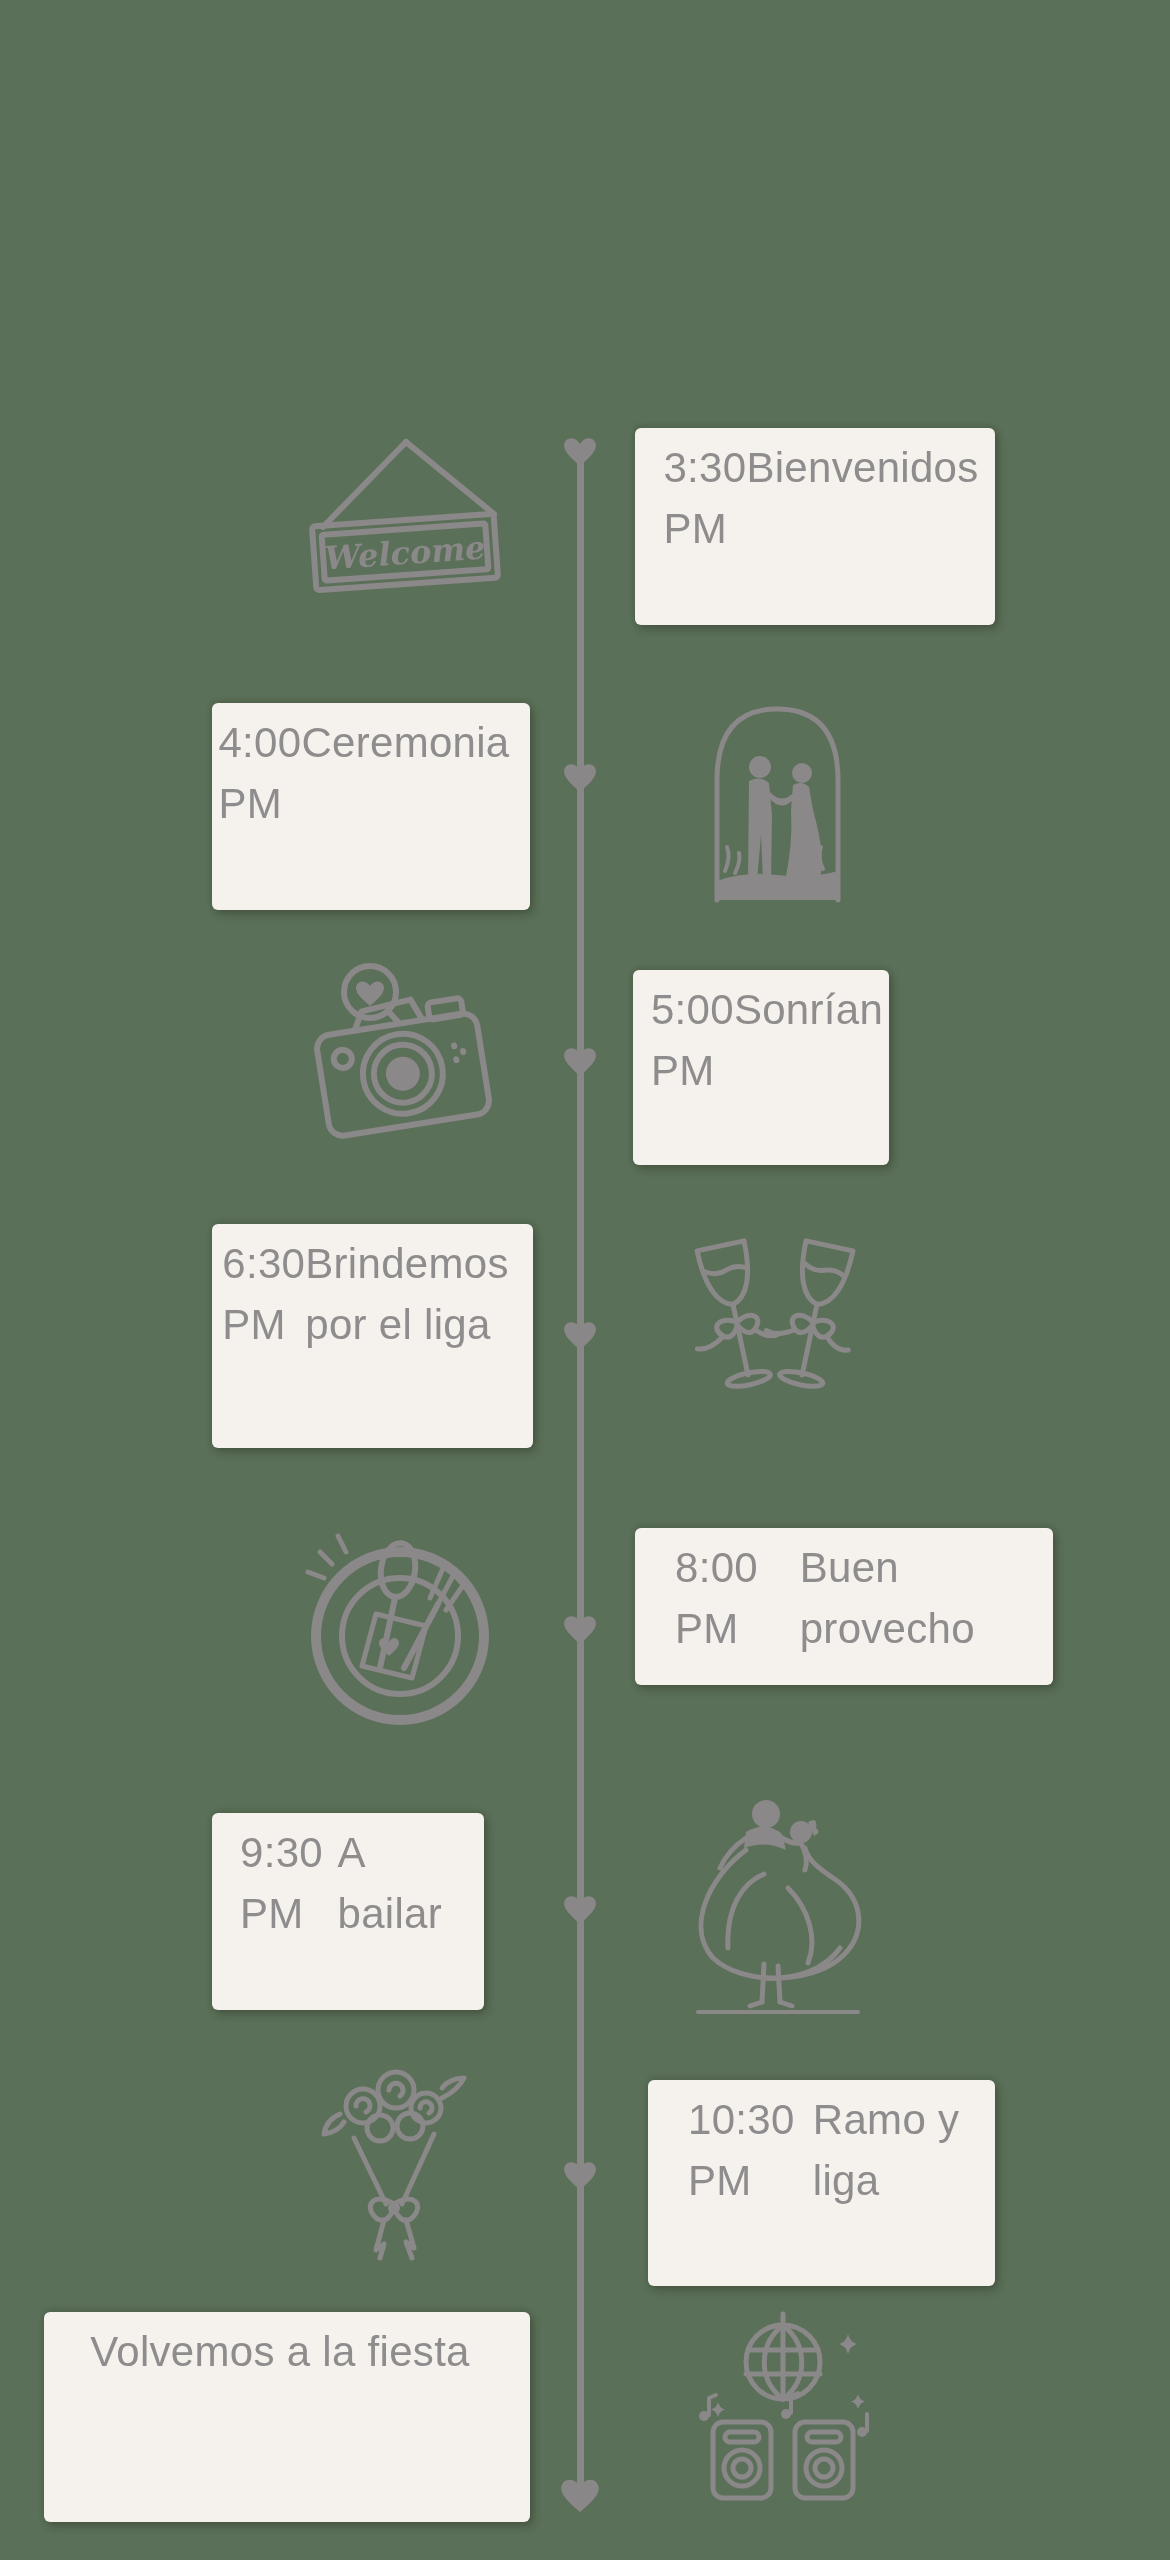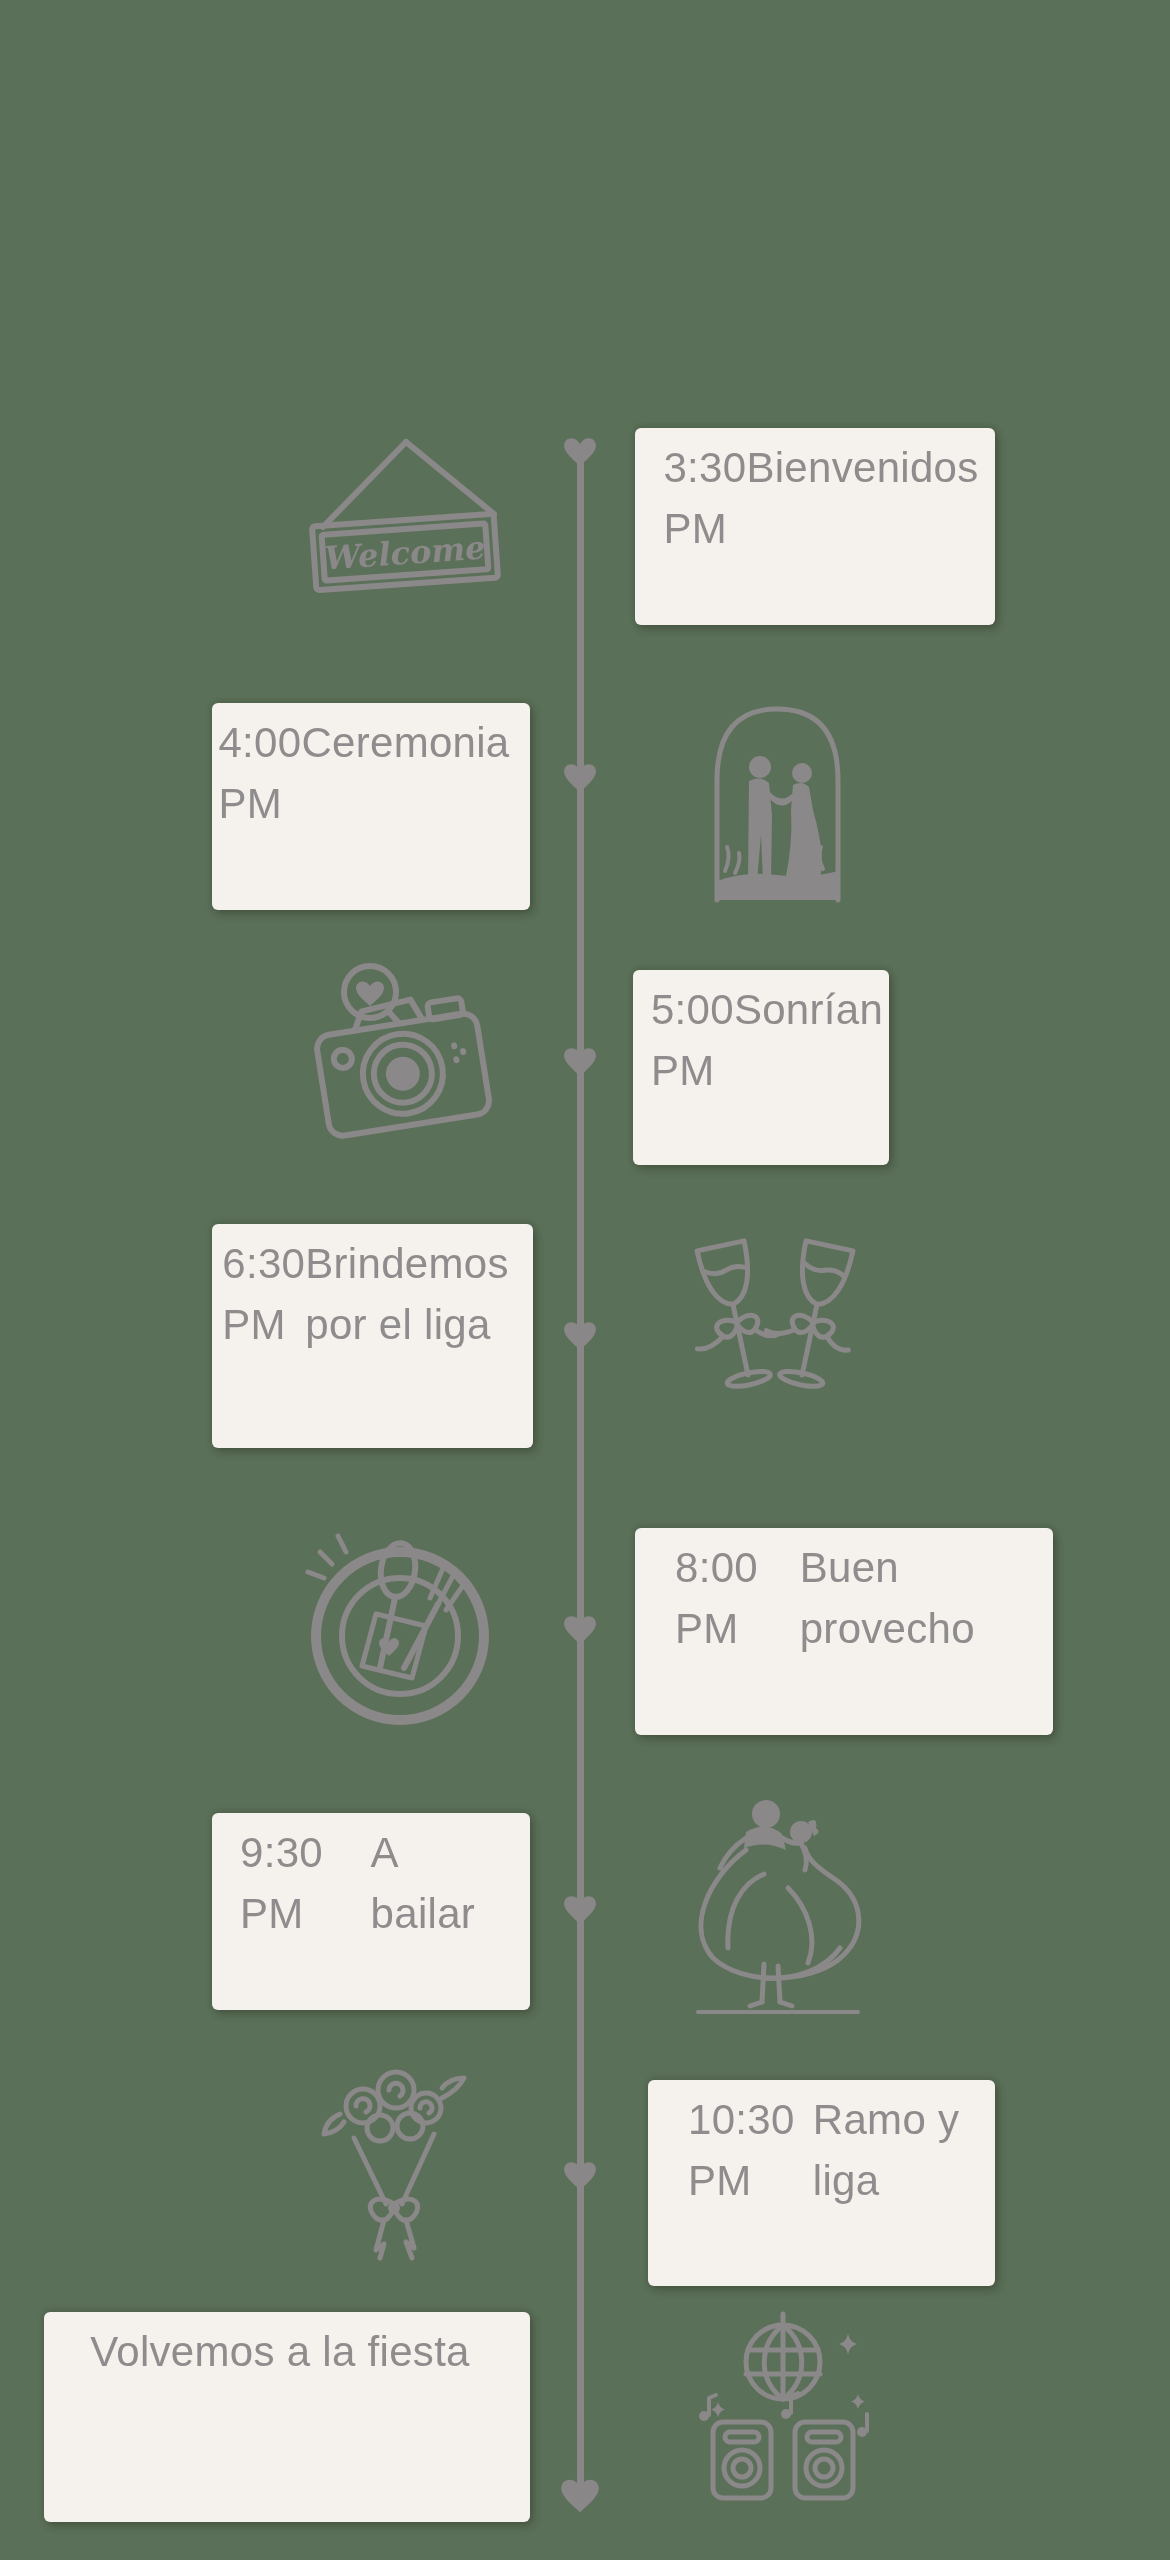--- a/index.html
+++ b/index.html
@@ -31,22 +31,22 @@
     display:flex;flex-direction:row;justify-content:center;
     color:var(--text-color,#8f8c8d);
     font-size:42px;line-height:1.45;letter-spacing:.3px;
   }
   .card.left-side{text-align:left;padding:10px 42px 10px 28px;}
   .card.right-side{text-align:left;padding:10px 28px 10px 40px;}
   .card-1{left:635px;top:428px;width:360px;height:197px;}
   .card-2{left:212px;top:703px;width:318px;height:207px;}
   .card-3{left:633px;top:970px;width:256px;height:195px;}
   .card-4{left:212px;top:1224px;width:321px;height:224px;}
-  .card-5{left:635px;top:1528px;width:418px;height:207px;}
-  .card-6{left:212px;top:1813px;width:318px;height:197px;}
+  .card-5{left:635px;top:1528px;width:418px;height:157px;}
+  .card-6{left:212px;top:1813px;width:272px;height:197px;}
   .card-7{left:648px;top:2072px;width:347px;height:206px;margin-top:8px;}
   .card-8{left:44px;top:2312px;width:486px;height:210px;}
   .icon{position:absolute;}
   .icon svg{display:block;width:100%;height:100%;}
   .icon-1{left:298px;top:432px;width:215px;height:168px;}
   .icon-2{left:705px;top:695px;width:145px;height:210px;}
   .icon-3{left:298px;top:962px;width:205px;height:185px;}
   .icon-4{left:670px;top:1228px;width:210px;height:205px;}
   .icon-5{left:292px;top:1518px;width:210px;height:210px;}
   .icon-6{left:668px;top:1788px;width:215px;height:228px;}

